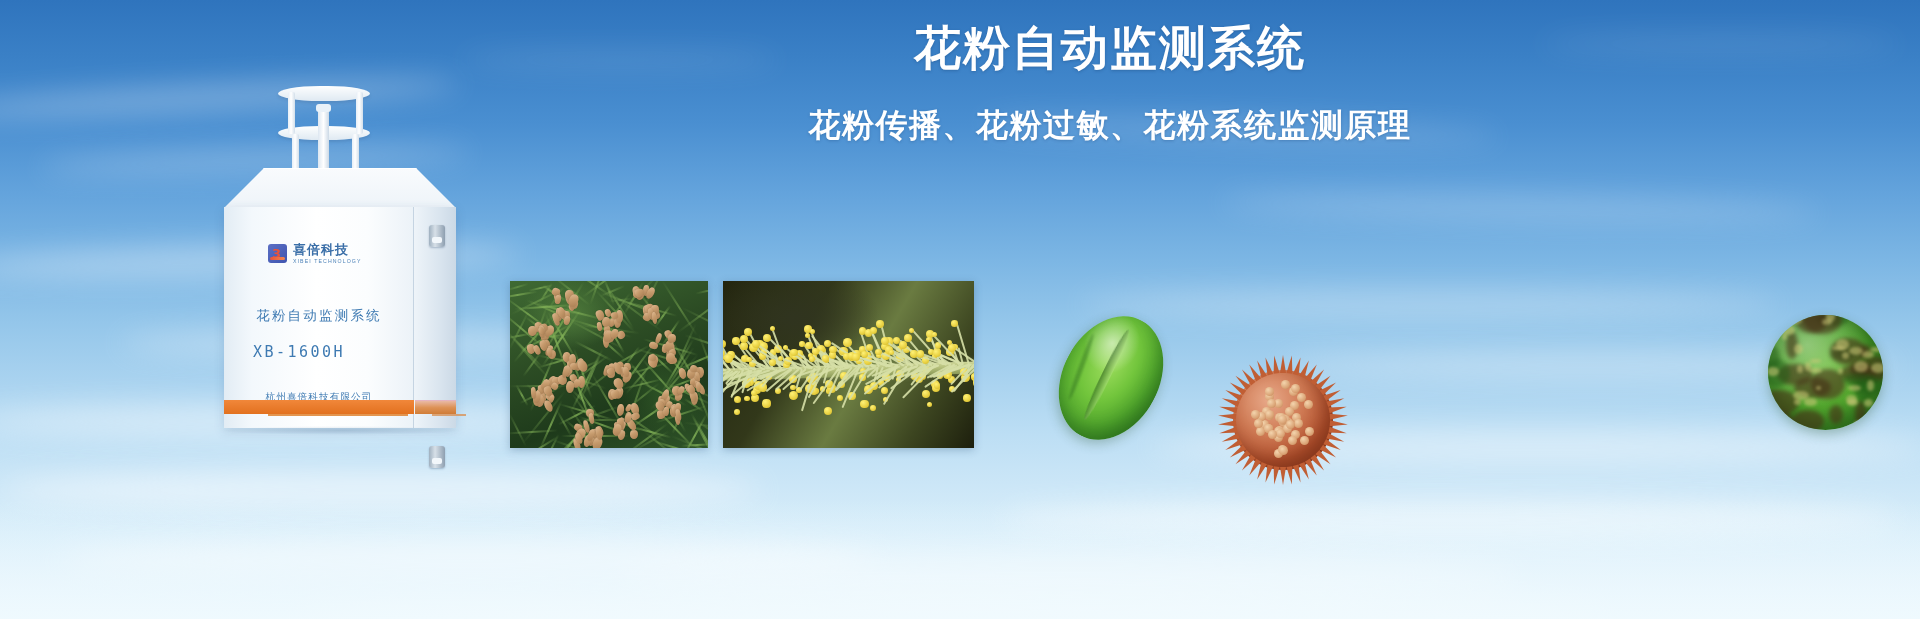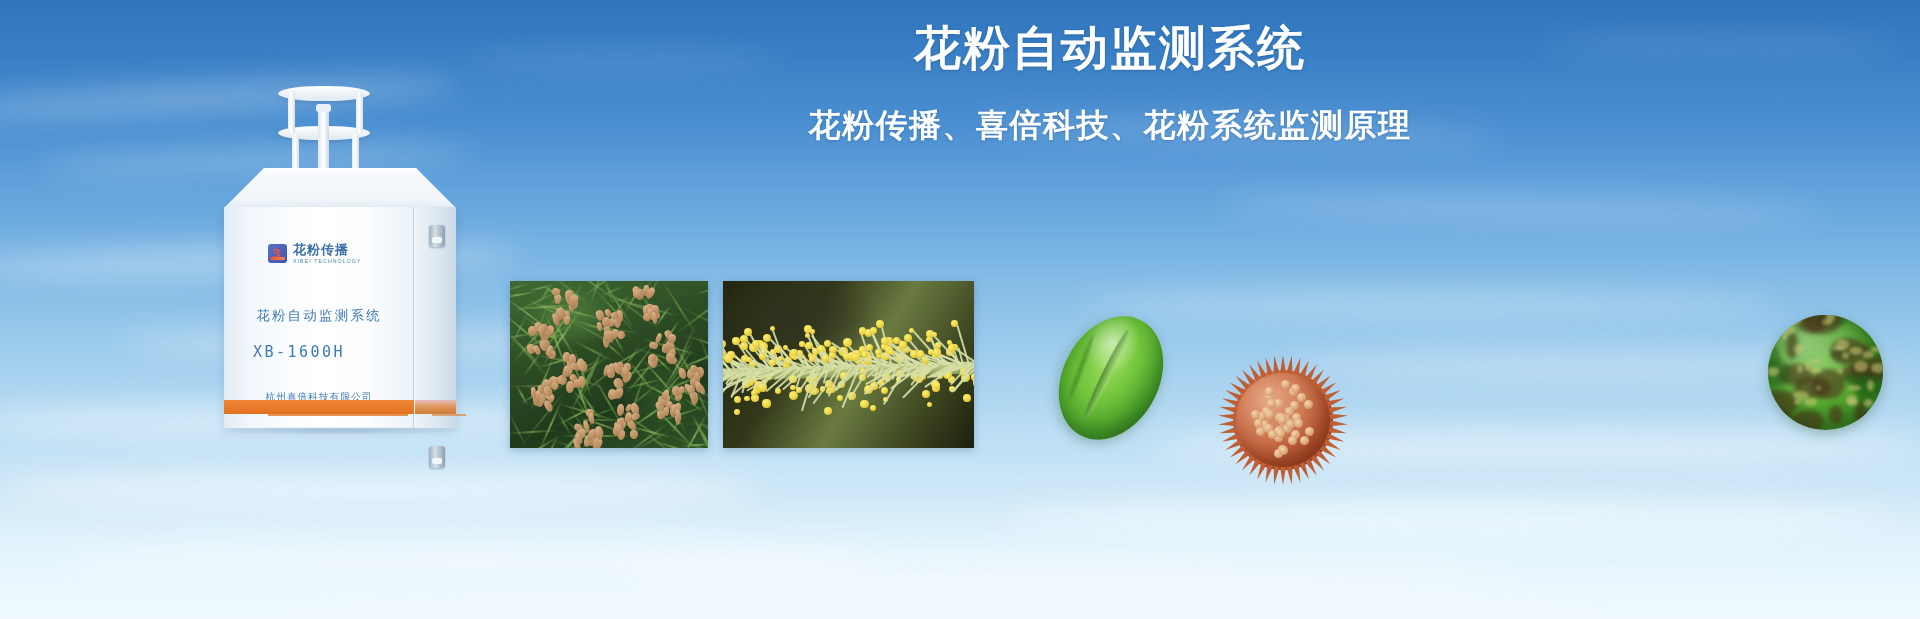--- a/index.html
+++ b/index.html
@@ -304,21 +304,21 @@
   <div class="cloud cl11"></div>
   <div class="cloud cl12"></div>
   <div class="cloud cl13"></div>
   <div class="cloud cl14"></div>
   <div class="cloud cl15"></div>
   <div class="cloud cl16"></div>
   <div class="cloud cl17"></div>
 
   <div id="headings">
     <div id="main-title">花粉自动监测系统</div>
-    <div id="tag-line">花粉传播、喜倍科技、花粉系统监测原理</div>
+    <div id="tag-line">花粉传播、花粉过敏、花粉系统监测原理</div>
   </div>
 
   <div id="device">
 
     <div id="disc-top" class="head-disc"></div>
     <div id="disc-mid" class="head-disc"></div>
     <div id="col-l1" class="head-col"></div>
     <div id="col-r1" class="head-col"></div>
     <div id="col-l2" class="head-col"></div>
     <div id="col-r2" class="head-col"></div>
@@ -330,21 +330,21 @@
     <div id="cab-body">
       <div id="cab-side"></div>
       <div id="cab-seam"></div>
 
       <div id="logo-block">
         <div id="logo-mark">
           <span class="swoosh">3</span>
           <span class="bar"></span>
         </div>
         <div id="logo-text">
-          <div id="logo-cn">花粉传播</div>
+          <div id="logo-cn">喜倍科技</div>
           <div id="logo-en">XIBEI TECHNOLOGY</div>
         </div>
       </div>
 
       <div id="panel-title">花粉自动监测系统</div>
 
       <div id="panel-model">XB-1600H</div>
 
       <div id="stripe-thin"></div>
       <div id="stripe-thin2"></div>

